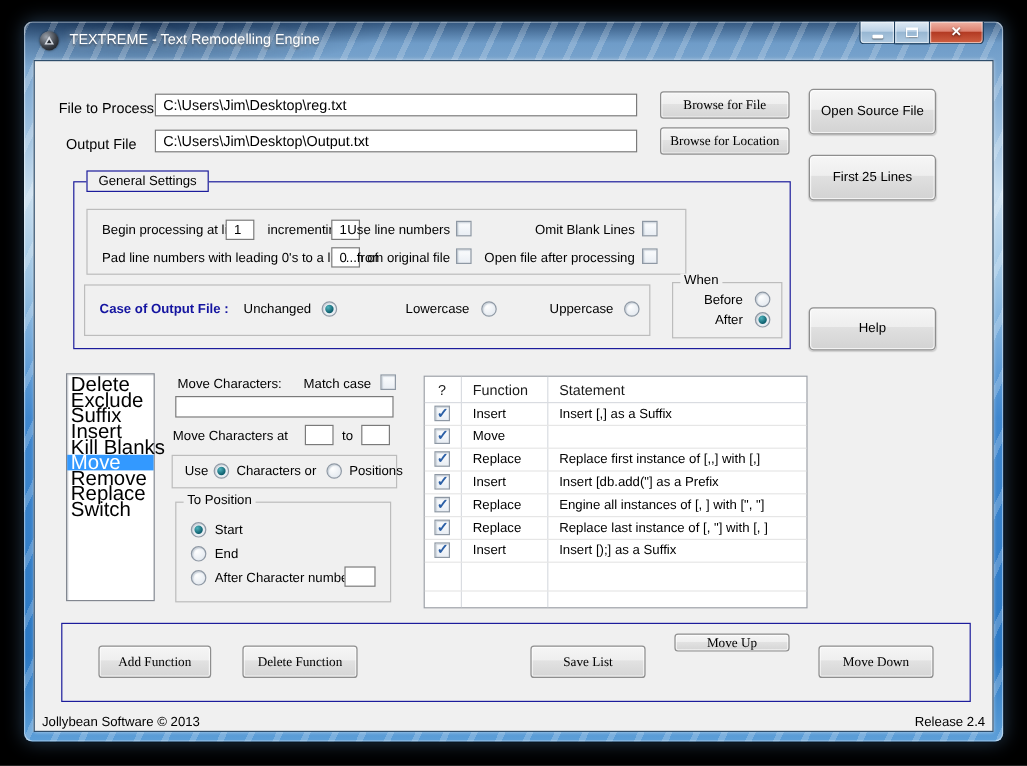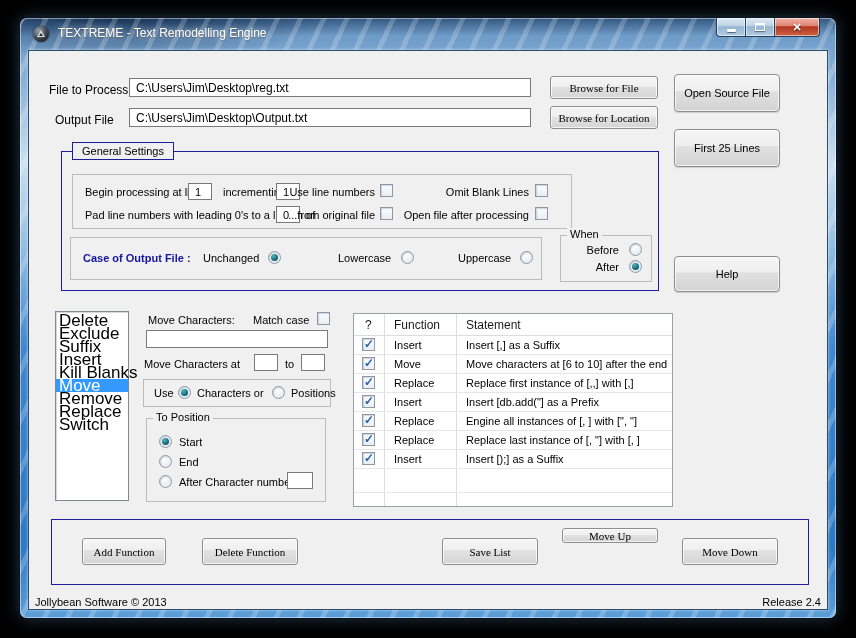--- a/index.html
+++ b/index.html
@@ -201,21 +201,20 @@
         <span class="th" style="left:112px">Statement</span>
       </div>
       <div class="trow" style="top:22px">
         <span class="cb checked tcb"></span>
         <span class="tfn">Insert</span>
         <span class="tst">Insert [,] as a Suffix</span>
       </div>
       <div class="trow" style="top:41px">
         <span class="cb checked tcb"></span>
         <span class="tfn">Move</span>
-        <span class="tst">Move characters at [6 to 10] after the end</span>
       </div>
       <div class="trow" style="top:60px">
         <span class="cb checked tcb"></span>
         <span class="tfn">Replace</span>
         <span class="tst">Replace first instance of [,,] with [,]</span>
       </div>
       <div class="trow" style="top:79px">
         <span class="cb checked tcb"></span>
         <span class="tfn">Insert</span>
         <span class="tst">Insert [db.add("] as a Prefix</span>
@@ -233,21 +232,21 @@
       <div class="trow" style="top:136px">
         <span class="cb checked tcb"></span>
         <span class="tfn">Insert</span>
         <span class="tst">Insert [);] as a Suffix</span>
       </div>
       <div class="trow" style="top:155px;height:24px"></div>
       <div class="trow" style="top:179px;height:13px;border-bottom:none"></div>
     </div>
 
     <div class="grp" style="left:22px;top:468px;width:758px;height:66px">
-      <button class="btn" style="left:30px;top:18px;width:84px;height:27px">Add Function</button>
+      <button class="btn" style="left:30px;top:18px;width:94px;height:27px">Add Function</button>
       <button class="btn" style="left:150px;top:18px;width:96px;height:27px">Delete Function</button>
       <button class="btn" style="left:390px;top:18px;width:96px;height:27px">Save List</button>
       <button class="btn" style="left:510px;top:8px;width:96px;height:15px">Move Up</button>
       <button class="btn" style="left:630px;top:18px;width:96px;height:27px">Move Down</button>
     </div>
 
     <span class="status" style="left:6px;top:545px">Jollybean Software © 2013</span>
     <span class="status" style="right:6px;top:545px">Release 2.4</span>
 
   </div>

